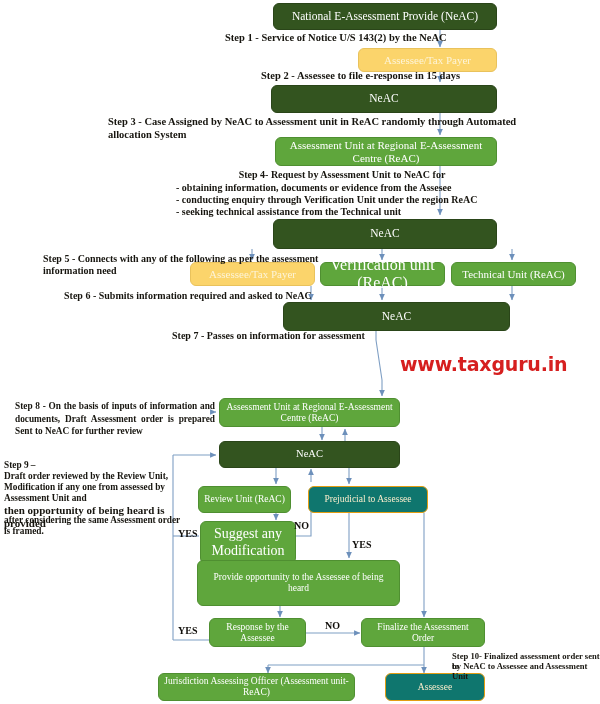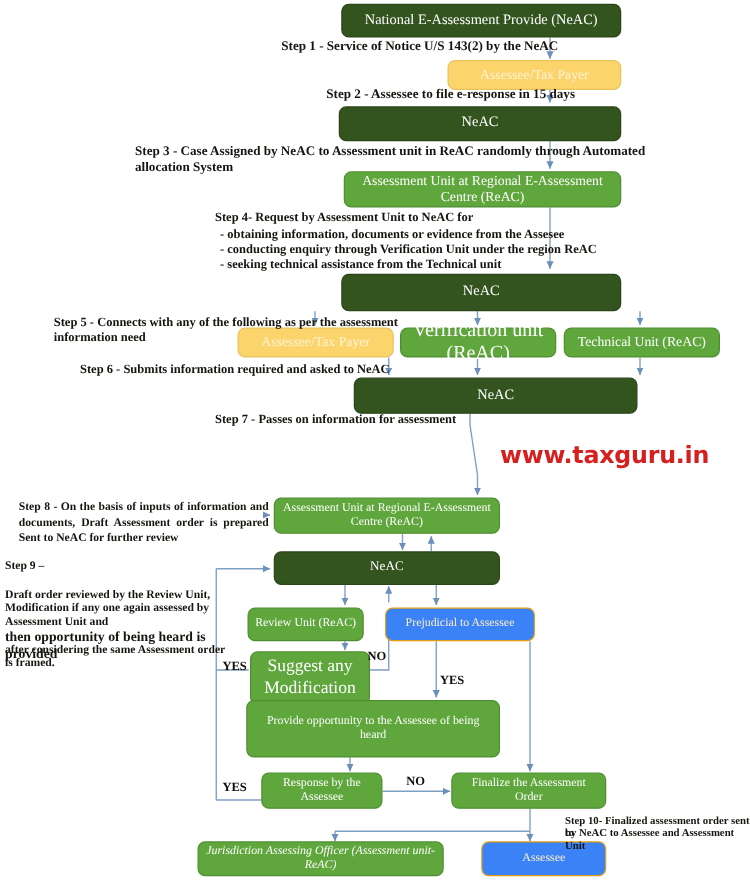--- a/index.html
+++ b/index.html
@@ -44,21 +44,21 @@
   .node.green {
     background: #5fa63c;
     border-color: #4f8f31;
   }
   .node.yellow {
     background: #fbd46b;
     border-color: #e9c25c;
     color: #fdf4d8;
   }
   .node.orange {
-    background: #3b82f6;
+    background: #0f766e;
     border-color: #e29d12;
     color: #fdeecd;
   }
   .note {
     position: absolute;
     color: #17150f;
     font-family: "Liberation Serif", serif;
     font-weight: bold;
     line-height: 1.22;
     white-space: pre-line;
@@ -187,46 +187,46 @@
   <div class="node orange" style="left:308px; top:486px; width:120px; height:27px; font-size:9.5px;">Prejudicial to Assessee</div>
 
   <div class="node green" style="left:200px; top:521px; width:96px; height:43px; font-size:14px;">Suggest any Modification</div>
 
   <div class="node green" style="left:197px; top:560px; width:203px; height:46px; font-size:9.5px;">Provide opportunity to the Assessee of being heard</div>
 
   <div class="node green" style="left:209px; top:618px; width:97px; height:29px; font-size:9.5px;">Response by the Assessee</div>
 
   <div class="node green" style="left:361px; top:618px; width:124px; height:29px; font-size:9.5px;">Finalize the Assessment Order</div>
 
-  <div class="node green" style="left:158px; top:673px; width:197px; height:28px; font-size:9.5px;font-style:italic;">Jurisdiction Assessing Officer (Assessment unit-ReAC)</div>
+  <div class="node green" style="left:158px; top:673px; width:197px; height:28px; font-size:9.5px;">Jurisdiction Assessing Officer (Assessment unit-ReAC)</div>
 
   <div class="node orange" style="left:385px; top:673px; width:100px; height:28px; font-size:9.5px;">Assessee</div>
 
   <div class="note" style="left:225px; top:32px; width:300px; font-size:10.5px;">Step 1 - Service of Notice U/S 143(2) by the NeAC</div>
 
   <div class="note" style="left:261px; top:70px; width:300px; font-size:10.5px;">Step 2 - Assessee to file e-response in 15  days</div>
 
   <div class="note" style="left:108px; top:116px; width:420px; font-size:10.5px;">Step 3 - Case Assigned by NeAC to Assessment unit in ReAC randomly through Automated allocation System</div>
 
-  <div class="note" style="left:172px; top:169px; width:340px; font-size:10px;">Step 4- Request by Assessment Unit to NeAC for</div>
+  <div class="note" style="left:172px; top:169px; width:340px; font-size:10px;text-align:center;">Step 4- Request by Assessment Unit to NeAC for</div>
   <div class="note" style="left:176px; top:182px; width:340px; font-size:10px;">- obtaining information, documents or evidence from the Assesee</div>
   <div class="note" style="left:176px; top:194px; width:340px; font-size:10px;">- conducting enquiry through Verification Unit under the region ReAC</div>
   <div class="note" style="left:176px; top:206px; width:340px; font-size:10px;">- seeking technical assistance from the Technical unit</div>
 
   <div class="note" style="left:5px; top:253px; width:285px; font-size:10px;margin-left:38px;">Step 5 - Connects with any of the following as per the assessment information need</div>
 
   <div class="note" style="left:64px; top:290px; width:330px; font-size:10px;">Step 6 - Submits information required and asked to NeAC</div>
 
   <div class="note" style="left:172px; top:330px; width:300px; font-size:10px;">Step 7 - Passes on information for assessment</div>
 
   <div class="note just" style="left:15px; top:400px; width:200px; font-size:9.3px; line-height:1.35;">Step 8 - On the basis of inputs of information and documents, Draft Assessment order is prepared Sent to NeAC for further review</div>
 
-  <div class="note" style="left:4px; top:448px; width:175px; font-size:9.3px;font-family:Liberation Serif, serif;">Step 9 –</div>
+  <div class="note" style="left:4px; top:460px; width:175px; font-size:9.3px;font-family:Liberation Serif, serif;">Step 9 –</div>
   <div class="note" style="left:4px; top:471px; width:180px; font-size:9.3px;">Draft order reviewed by the Review Unit,</div>
-  <div class="note" style="left:4px; top:482px; width:180px; font-size:9.3px;"> Modification if any one again assessed by</div>
+  <div class="note" style="left:4px; top:482px; width:180px; font-size:9.3px;"> Modification if any one from assessed by</div>
   <div class="note" style="left:4px; top:493px; width:180px; font-size:9.3px;">Assessment Unit and</div>
   <div class="note" style="left:4px; top:504px; width:185px; font-size:11px;"> then opportunity of being heard is provided</div>
   <div class="note" style="left:4px; top:515px; width:190px; font-size:9.3px;">after considering the same Assessment order</div>
   <div class="note" style="left:4px; top:526px; width:180px; font-size:9.3px;">is framed.</div>
 
   <div class="note" style="left:452px; top:651px; width:150px; font-size:8.6px;">Step 10- Finalized assessment order sent to</div>
   <div class="note" style="left:452px; top:661px; width:150px; font-size:8.6px;">by NeAC to Assessee and  Assessment Unit</div>
 
   <div class="yn" style="left:178px; top:528px; font-size:10px;">YES</div>
   <div class="yn" style="left:294px; top:520px; font-size:10px;">NO</div>

